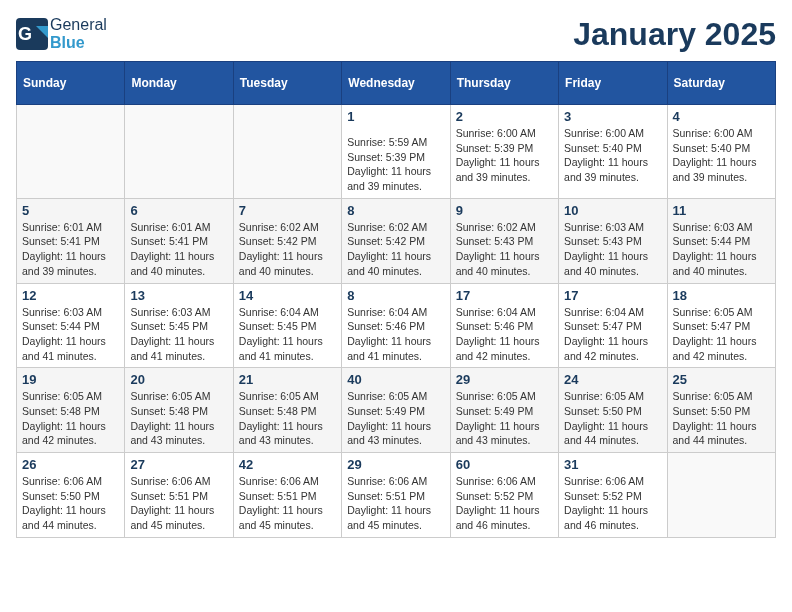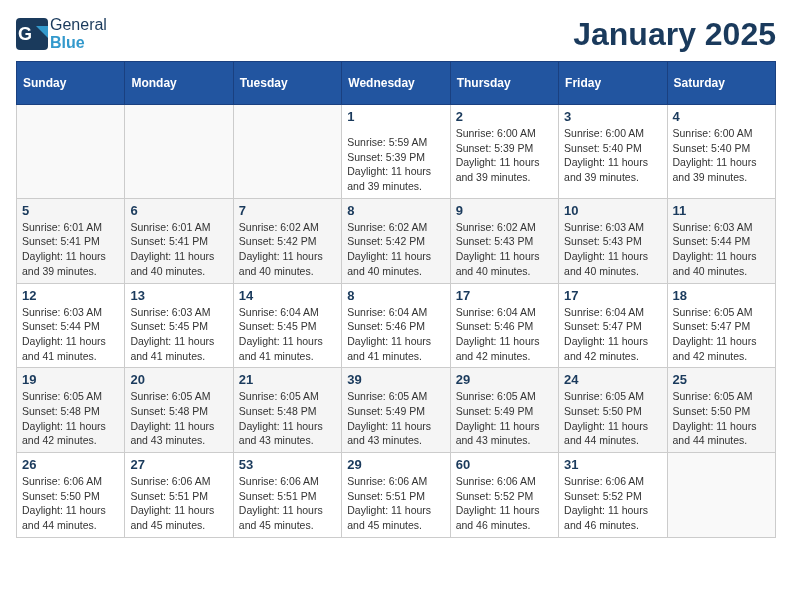--- a/index.html
+++ b/index.html
@@ -245,21 +245,21 @@
 Sunset: 5:48 PM
 Daylight: 11 hours and 43 minutes.</div>
         </td>
         <td>
           <span class="day-number">21</span>
           <div class="day-detail" style="white-space: pre-line;">Sunrise: 6:05 AM
 Sunset: 5:48 PM
 Daylight: 11 hours and 43 minutes.</div>
         </td>
         <td>
-          <span class="day-number">39</span>
+          <span class="day-number">40</span>
           <div class="day-detail" style="white-space: pre-line;">Sunrise: 6:05 AM
 Sunset: 5:49 PM
 Daylight: 11 hours and 43 minutes.</div>
         </td>
         <td>
           <span class="day-number">29</span>
           <div class="day-detail" style="white-space: pre-line;">Sunrise: 6:05 AM
 Sunset: 5:49 PM
 Daylight: 11 hours and 43 minutes.</div>
         </td>
@@ -283,21 +283,21 @@
 Sunset: 5:50 PM
 Daylight: 11 hours and 44 minutes.</div>
         </td>
         <td>
           <span class="day-number">27</span>
           <div class="day-detail" style="white-space: pre-line;">Sunrise: 6:06 AM
 Sunset: 5:51 PM
 Daylight: 11 hours and 45 minutes.</div>
         </td>
         <td>
-          <span class="day-number">53</span>
+          <span class="day-number">42</span>
           <div class="day-detail" style="white-space: pre-line;">Sunrise: 6:06 AM
 Sunset: 5:51 PM
 Daylight: 11 hours and 45 minutes.</div>
         </td>
         <td>
           <span class="day-number">29</span>
           <div class="day-detail" style="white-space: pre-line;">Sunrise: 6:06 AM
 Sunset: 5:51 PM
 Daylight: 11 hours and 45 minutes.</div>
         </td>

